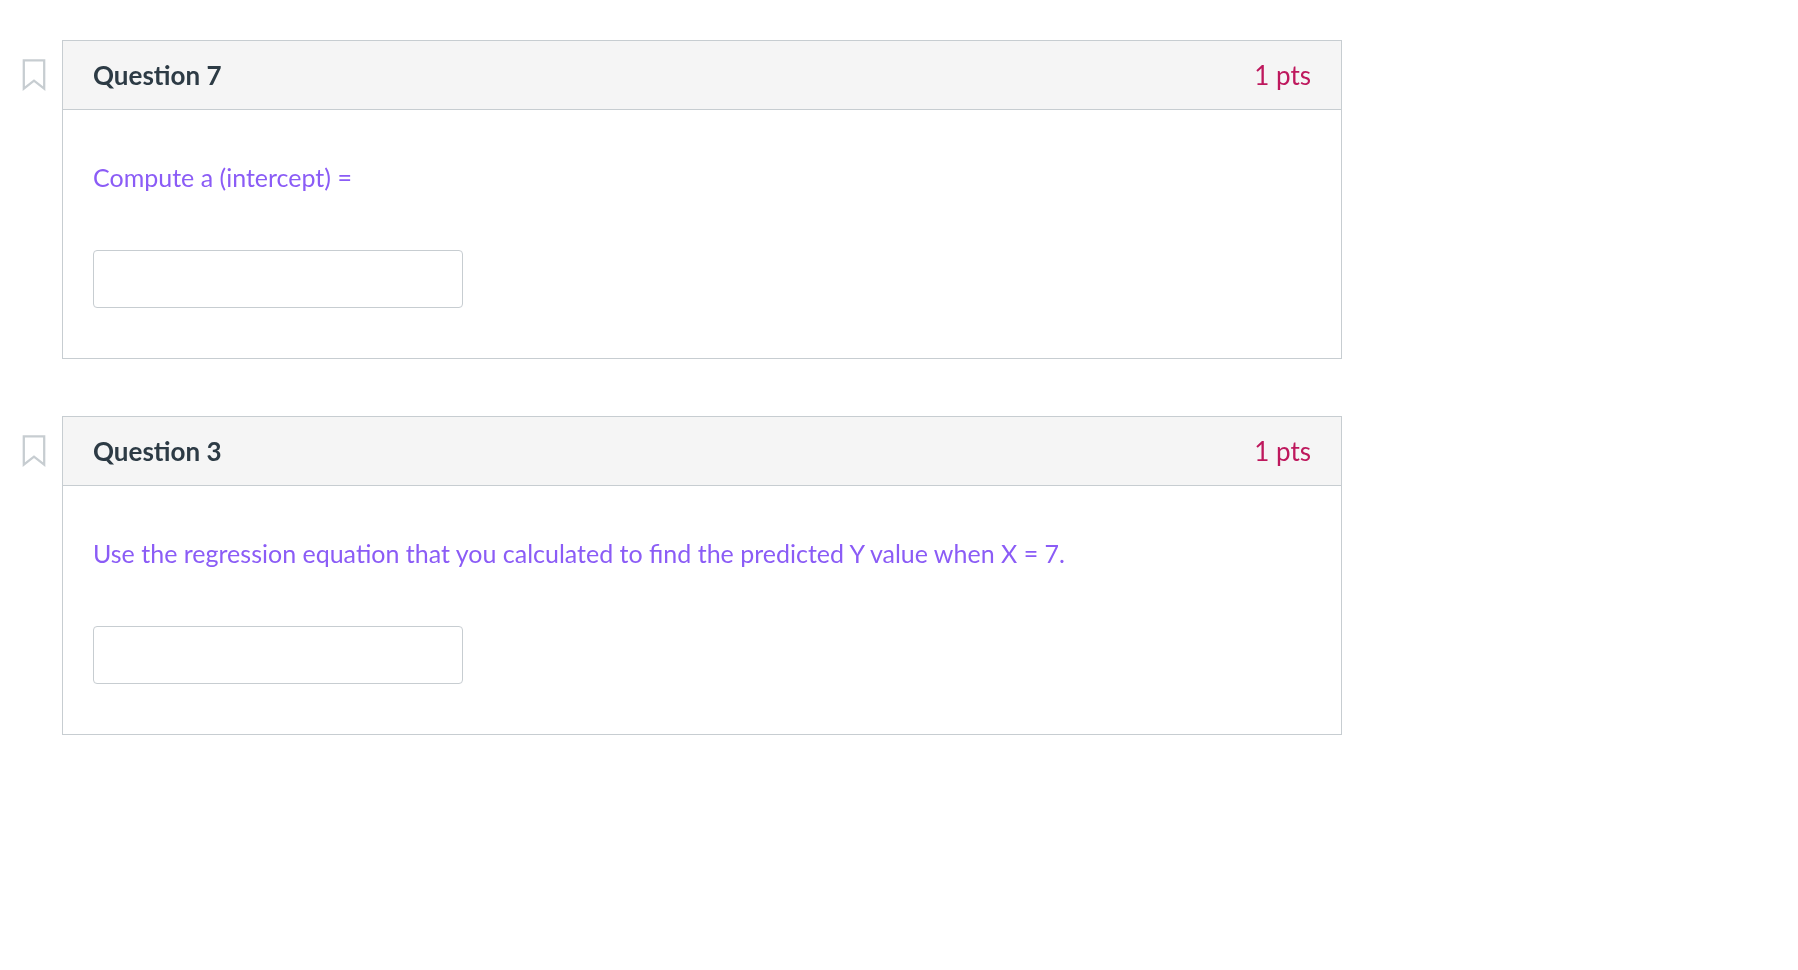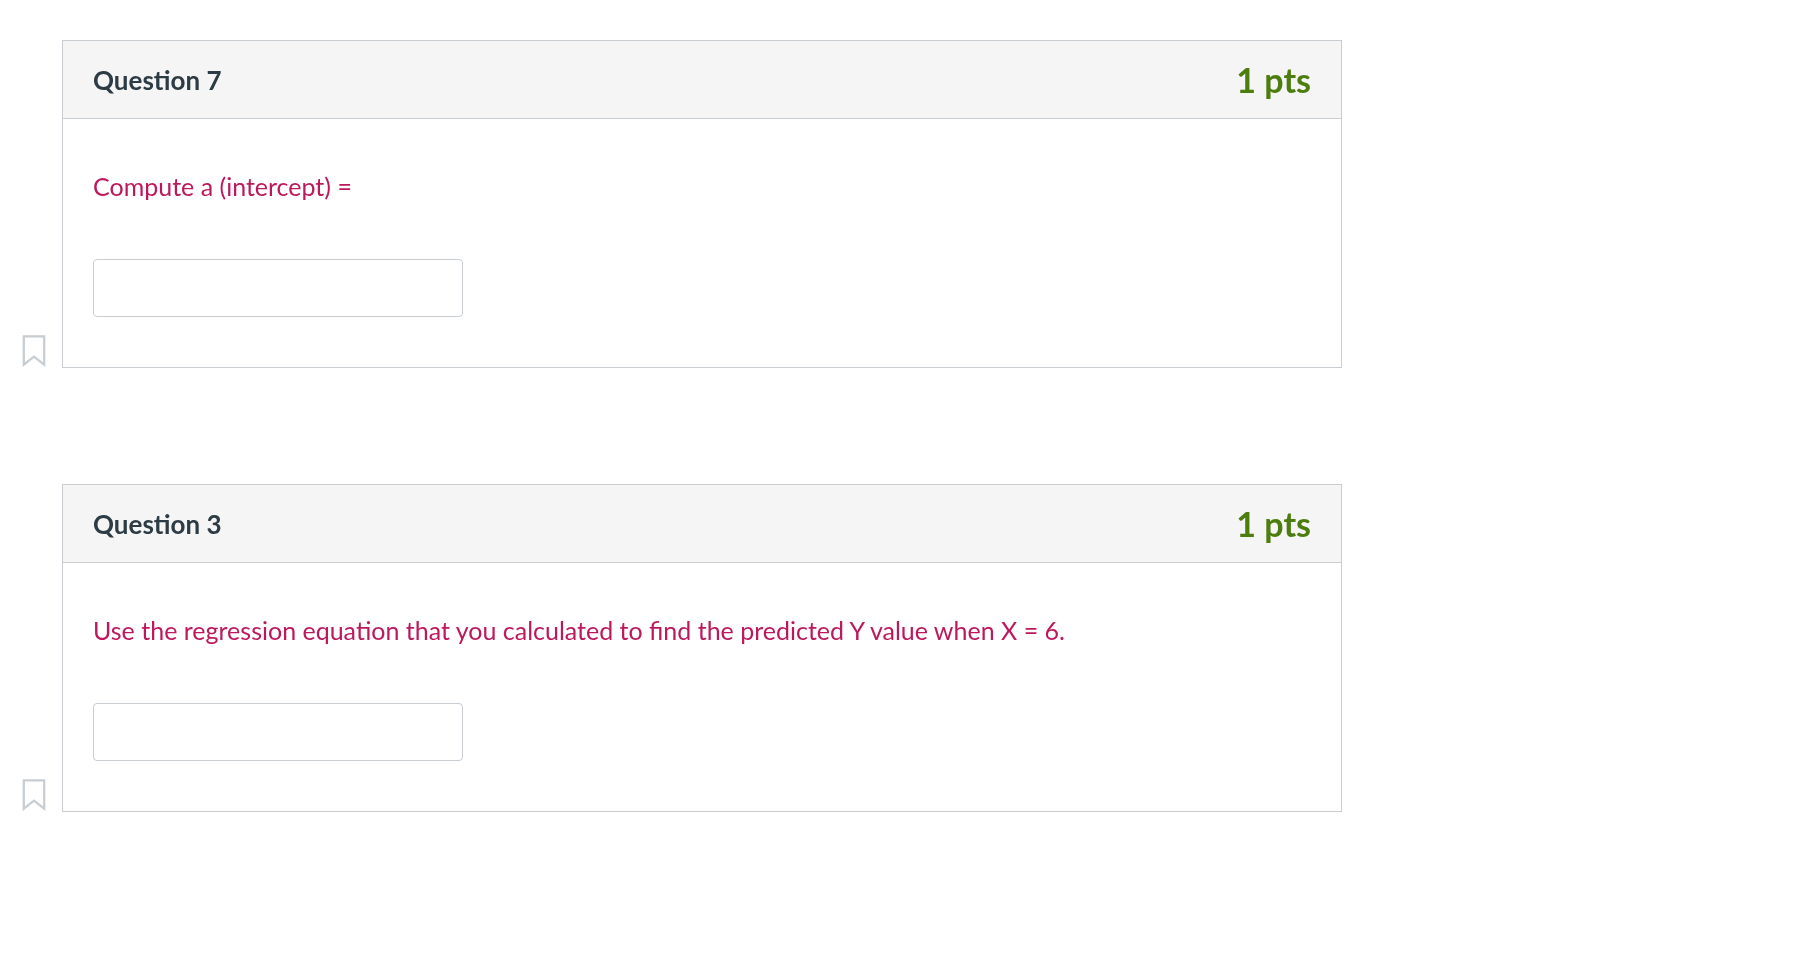--- a/index.html
+++ b/index.html
@@ -8,22 +8,22 @@
     padding: 0;
   }
   body {
     font-family: "Lato", "Helvetica Neue", Helvetica, Arial, sans-serif;
     background: #ffffff;
     padding: 40px 20px;
     width: 1798px;
   }
   .question-wrapper {
     display: flex;
-    align-items: flex-end;
-    margin-bottom: 116px;
+    align-items: flex-start;
+    margin-bottom: 57px;
   }
   .bookmark-icon {
     width: 28px;
     height: 34px;
     margin-top: 18px;
     margin-right: 14px;
     flex-shrink: 0;
   }
   .bookmark-icon svg {
     width: 100%;
@@ -42,30 +42,30 @@
     background: #f5f5f5;
     border-bottom: 1px solid #c7cdd1;
     padding: 18px 30px;
   }
   .question-title {
     font-size: 26px;
     font-weight: 700;
     color: #2d3b45;
   }
   .question-points {
-    font-size: 34px;
-    font-weight: 700;
-    color: #4d7c0f;
+    font-size: 26px;
+    font-weight: 400;
+    color: #be185d;
   }
   .question-body {
     padding: 50px 30px 50px 30px;
   }
   .question-prompt {
     font-size: 25px;
-    color: #be185d;
+    color: #8b5cf6;
     margin-bottom: 55px;
     line-height: 1.4;
   }
   .answer-input {
     width: 370px;
     height: 58px;
     border: 1px solid #c7cdd1;
     border-radius: 4px;
     font-size: 22px;
     padding: 0 12px;
@@ -99,17 +99,17 @@
     <svg viewBox="0 0 24 30" fill="none" stroke="#c7cdd1" stroke-width="2">
       <path d="M3 2 L21 2 L21 27 L12 20 L3 27 Z"></path>
     </svg>
   </div>
   <div class="question-card">
     <div class="question-header">
       <div class="question-title">Question 3</div>
       <div class="question-points">1 pts</div>
     </div>
     <div class="question-body">
-      <div class="question-prompt">Use the regression equation that you calculated to find the predicted Y value when X = 6.</div>
+      <div class="question-prompt">Use the regression equation that you calculated to find the predicted Y value when X = 7.</div>
       <input type="text" class="answer-input" value="" style="">
     </div>
   </div>
 </div>
 
 </body></html>

